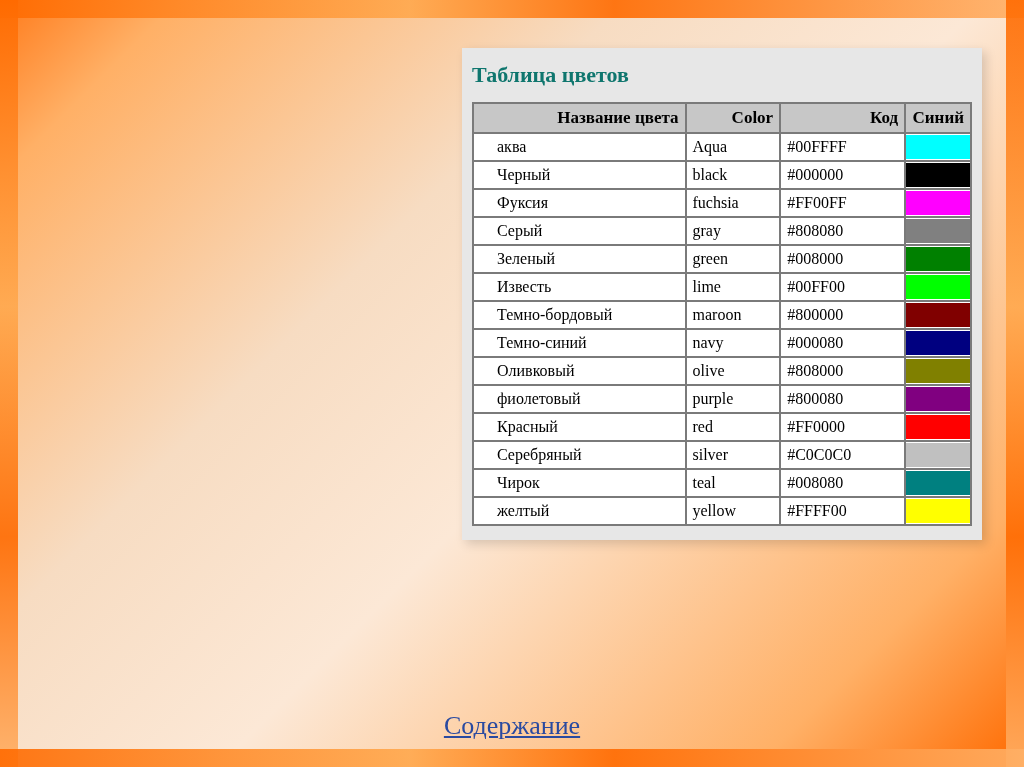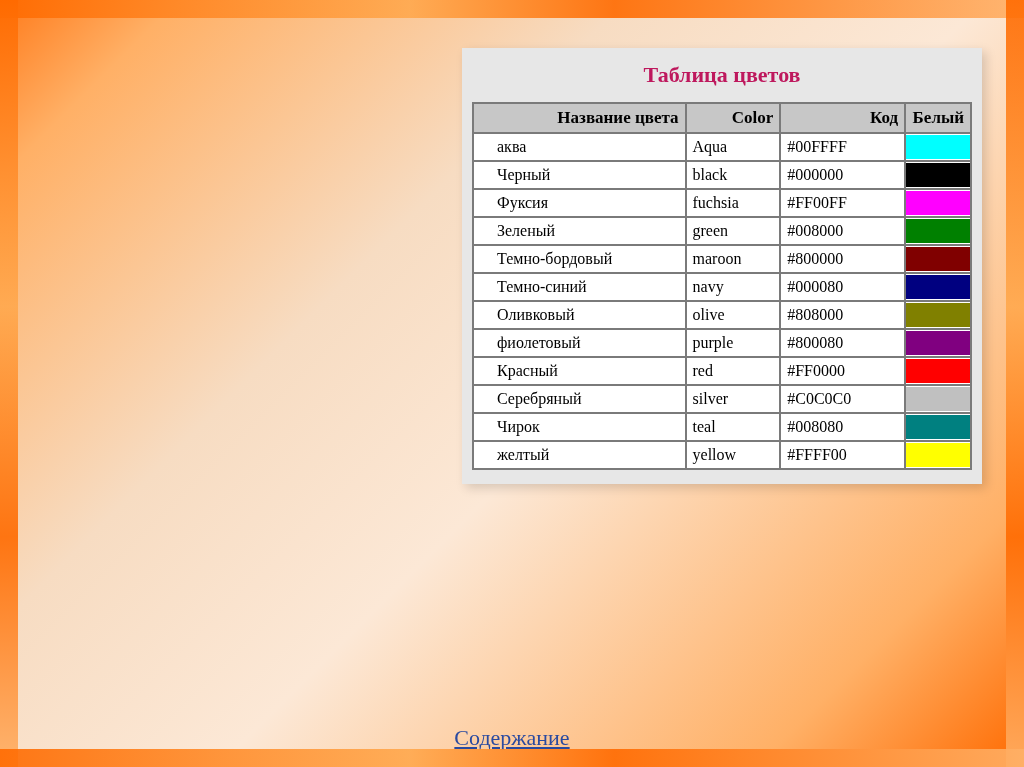--- a/index.html
+++ b/index.html
@@ -54,24 +54,23 @@
     position: absolute;
     right: 42px;
     top: 48px;
     width: 500px;
     background: #e7e7e7;
     padding: 10px 10px 14px 10px;
     box-shadow: 4px 4px 10px rgba(0,0,0,0.15);
   }
 
   .panel-title {
-    text-align: center;
     font-size: 22px;
     font-weight: bold;
-    color: #be185d;
+    color: #0f766e;
     margin: 4px 0 14px 0;
   }
 
   table.colors {
     border-collapse: collapse;
     width: 100%;
     background: #ffffff;
     font-size: 16px;
   }
   table.colors th, table.colors td {
@@ -92,22 +91,22 @@
   table.colors td.swatch { width: 56px; padding: 0; }
   td.swatch .chip {
     width: 100%;
     height: 24px;
   }
 
   .toc-link {
     position: absolute;
     left: 50%;
     transform: translateX(-50%);
-    bottom: 16px;
-    font-size: 22px;
+    bottom: 26px;
+    font-size: 26px;
     color: #2a4aa0;
     text-decoration: underline;
     cursor: pointer;
   }
 </style>
 </head>
 <body>
 
 <div class="slide">
   <div class="side-l"></div>
@@ -116,21 +115,21 @@
 
   <div class="panel">
     <div class="panel-title">Таблица цветов</div>
 
     <table class="colors">
       <thead>
         <tr>
           <th>Название цвета</th>
           <th>Color</th>
           <th>Код</th>
-          <th>Белый</th>
+          <th>Синий</th>
         </tr>
       </thead>
       <tbody id="color-rows">
           <tr>
             <td class="name">аква</td>
             <td class="cname">Aqua</td>
             <td class="code">#00FFFF</td>
             <td class="swatch">
               <div class="chip" style="background: rgb(0, 255, 255);"></div>
             </td>
@@ -145,28 +144,44 @@
           </tr>
           <tr>
             <td class="name">Фуксия</td>
             <td class="cname">fuchsia</td>
             <td class="code">#FF00FF</td>
             <td class="swatch">
               <div class="chip" style="background: rgb(255, 0, 255);"></div>
             </td>
           </tr>
           <tr>
+            <td class="name">Серый</td>
+            <td class="cname">gray</td>
+            <td class="code">#808080</td>
+            <td class="swatch">
+              <div class="chip" style="background: rgb(128, 128, 128);"></div>
+            </td>
+          </tr>
+          <tr>
             <td class="name">Зеленый</td>
             <td class="cname">green</td>
             <td class="code">#008000</td>
             <td class="swatch">
               <div class="chip" style="background: rgb(0, 128, 0);"></div>
             </td>
           </tr>
           <tr>
+            <td class="name">Известь</td>
+            <td class="cname">lime</td>
+            <td class="code">#00FF00</td>
+            <td class="swatch">
+              <div class="chip" style="background: rgb(0, 255, 0);"></div>
+            </td>
+          </tr>
+          <tr>
             <td class="name">Темно-бордовый</td>
             <td class="cname">maroon</td>
             <td class="code">#800000</td>
             <td class="swatch">
               <div class="chip" style="background: rgb(128, 0, 0);"></div>
             </td>
           </tr>
           <tr>
             <td class="name">Темно-синий</td>
             <td class="cname">navy</td>

